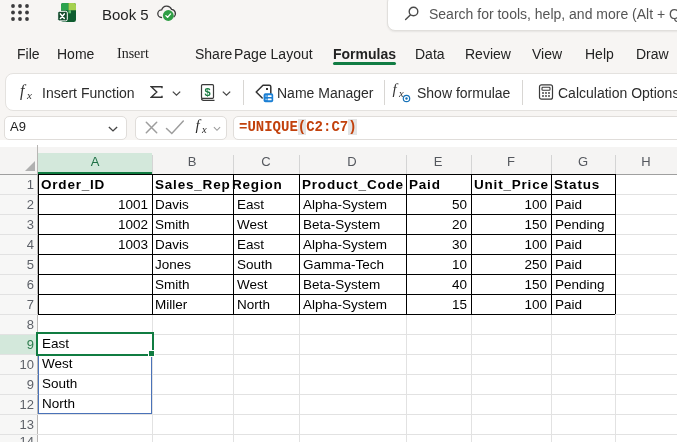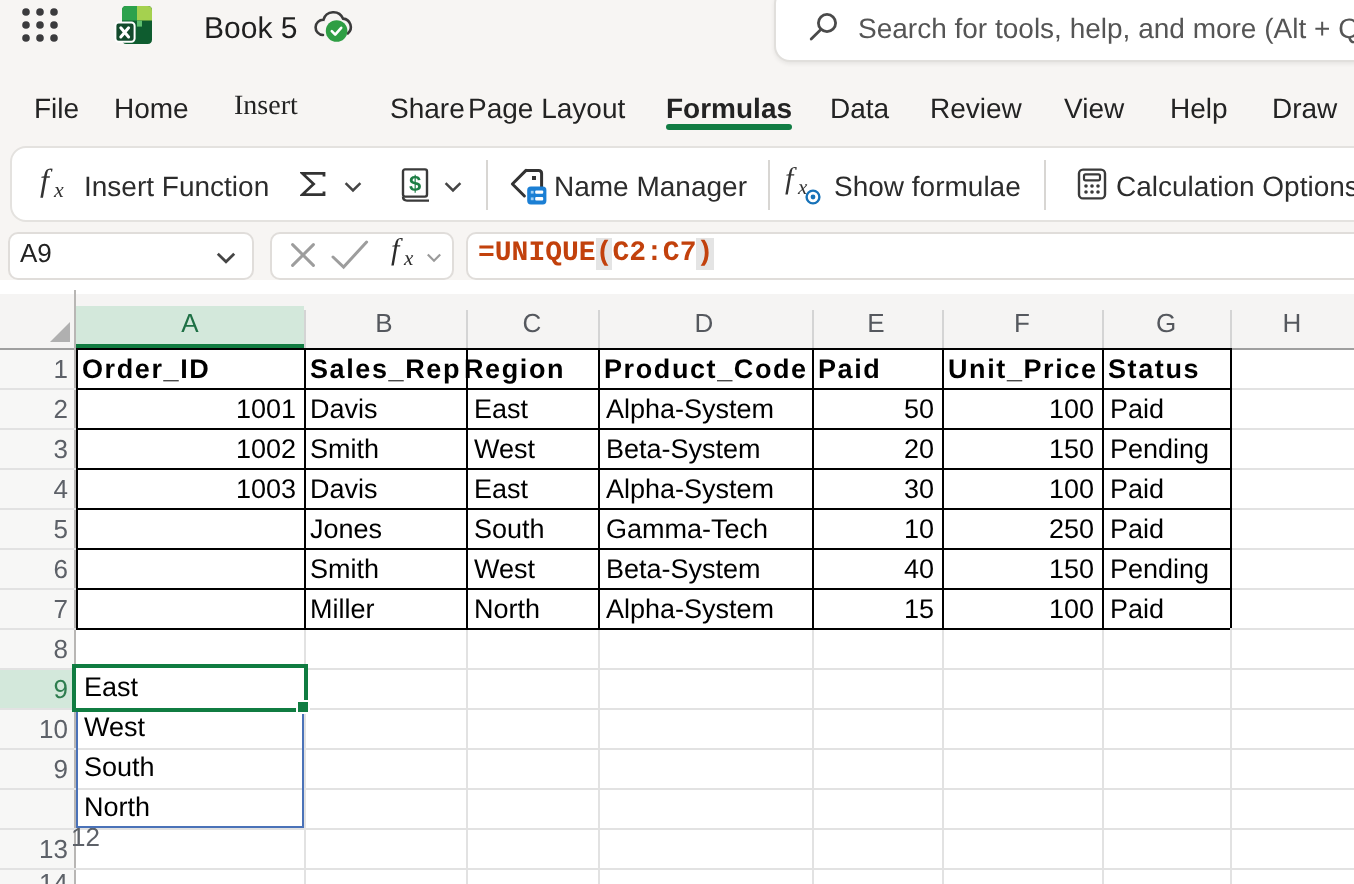--- a/index.html
+++ b/index.html
@@ -231,21 +231,21 @@
   <div class="rowlab" style="top:57px;">2</div>
   <div class="rowlab" style="top:77px;">3</div>
   <div class="rowlab" style="top:97px;">4</div>
   <div class="rowlab" style="top:117px;">5</div>
   <div class="rowlab" style="top:137px;">6</div>
   <div class="rowlab" style="top:157px;">7</div>
   <div class="rowlab" style="top:177px;">8</div>
   <div class="rowlab" style="top:197px;color:#2e7d4f;">9</div>
   <div class="rowlab" style="top:217px;">10</div>
   <div class="rowlab" style="top:237px;">9</div>
-  <div class="rowlab" style="top:271px;padding-left:16px;">12</div>
+  <div class="rowlab" style="top:257px;">12</div>
   <div class="rowlab" style="top:277px;">13</div>
   <div class="rowlab" style="top:294px;">14</div>
 
   <div class="bhl" style="left:38px;top:34px;width:577px;"></div>
   <div class="bhl" style="left:38px;top:54px;width:577px;"></div>
   <div class="bhl" style="left:38px;top:74px;width:577px;"></div>
   <div class="bhl" style="left:38px;top:94px;width:577px;"></div>
   <div class="bhl" style="left:38px;top:114px;width:577px;"></div>
   <div class="bhl" style="left:38px;top:134px;width:577px;"></div>
   <div class="bhl" style="left:38px;top:154px;width:577px;"></div>

